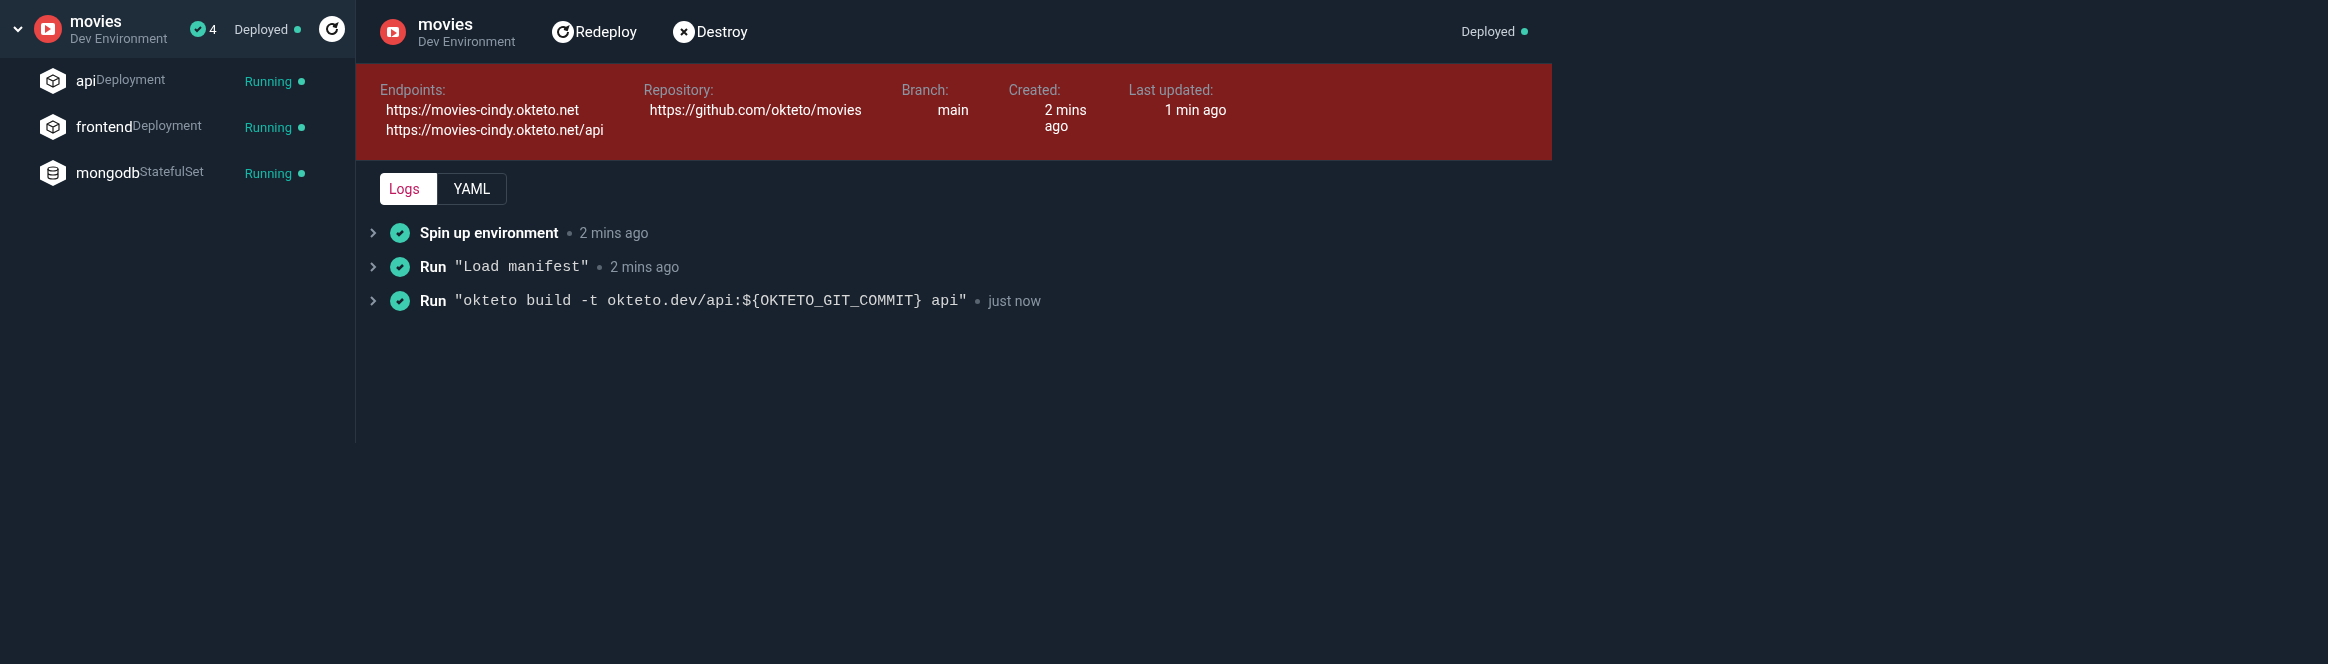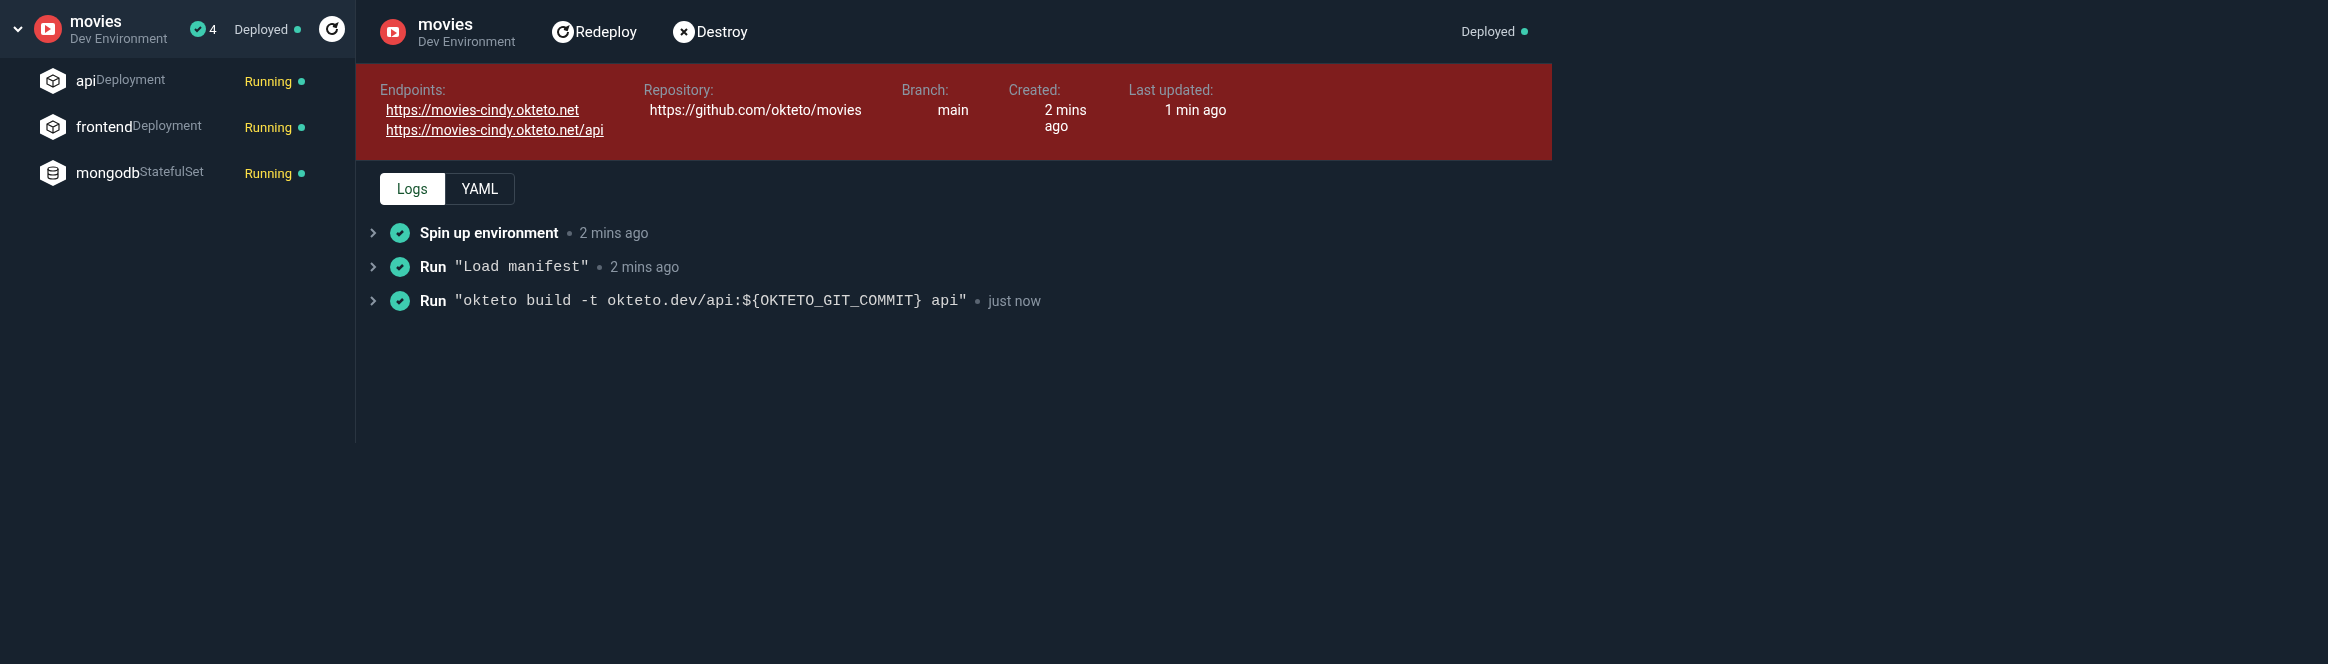--- a/index.html
+++ b/index.html
@@ -144,21 +144,21 @@
     .component-name {
       font-size: 15px;
       color: #fff;
     }
     .component-type {
       font-size: 13px;
       color: #8a96a3;
     }
     .component-status {
       font-size: 13px;
-      color: #fde047;
+      color: #14b8a6;
       display: flex;
       align-items: center;
       gap: 6px;
       margin-right: 40px;
     }
     .main {
       flex: 1;
       display: flex;
       flex-direction: column;
       background: #17222e;
@@ -236,37 +236,37 @@
     }
     .info-value {
       font-size: 14px;
       color: #fff;
       padding-left: 36px;
     }
     .info-link {
       color: #fff;
       font-size: 14px;
       padding-left: 6px;
-      text-decoration: underline;
     }
     .tabs-row {
       display: flex;
       padding: 12px 24px 0;
       gap: 0;
     }
     .tab {
       padding: 7px 16px;
       font-size: 14px;
       cursor: pointer;
       border: 1px solid #3a4652;
     }
     .tab.active {
       background: #fff;
-      color: #14532d;
+      color: #be185d;
       border-color: #fff;
+      padding-left: 8px;
     }
     .tab:first-child {
       border-radius: 4px 0 0 4px;
     }
     .tab:last-child {
       border-radius: 0 4px 4px 0;
     }
     .logs-area {
       padding: 16px 10px;
       display: flex;

